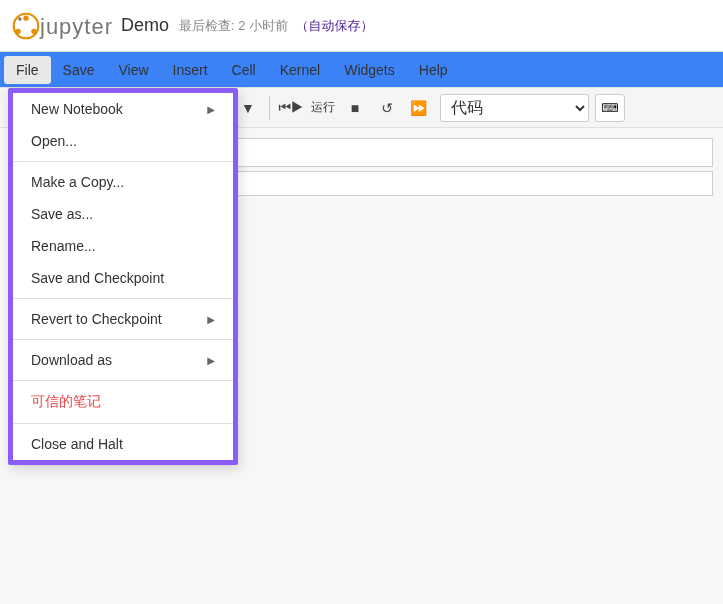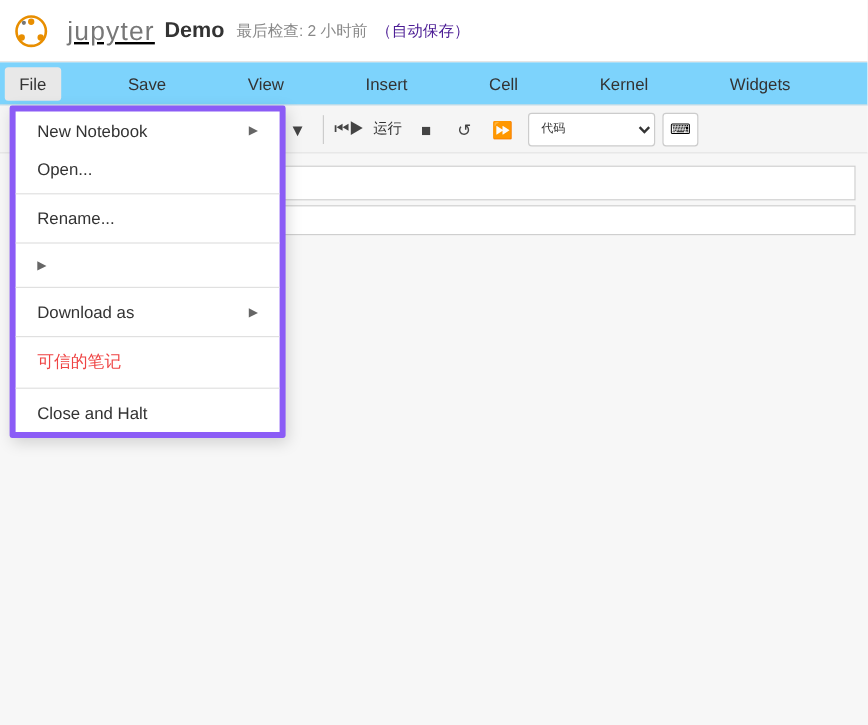--- a/index.html
+++ b/index.html
@@ -16,59 +16,56 @@
     .header {
       background: #fff;
       border-bottom: 1px solid #e0e0e0;
       padding: 8px 12px;
       display: flex;
       align-items: center;
       height: 52px;
     }
     .logo-area {
       display: flex;
-      align-items: center;
-      gap: 16px;
-      text-decoration: underline;
+      align-items: flex-end;
+      gap: 0;
     }
     .jupyter-logo {
       width: 28px;
       height: 28px;
     }
     .jupyter-text {
       font-size: 22px;
       font-weight: 300;
       color: #777;
       letter-spacing: 1px;
     }
     .notebook-title {
       font-size: 18px;
       color: #333;
       margin-left: 8px;
-      font-weight: bold;
     }
     .checkpoint-info {
       font-size: 13px;
       color: #888;
       margin-left: 10px;
     }
     .autosave {
       color: #4c1d95;
       font-size: 13px;
     }
 
     
     .menubar {
-      background: #7dd3fc;
+      background: #3b82f6;
       border-bottom: 1px solid #e0e0e0;
       display: flex;
       align-items: center;
       height: 36px;
       padding: 0 4px;
-      gap: 44px;
     }
     .menu-item {
       padding: 6px 12px;
       cursor: pointer;
       color: #333;
       font-size: 14px;
       border-radius: 3px;
       position: relative;
     }
     .menu-item:hover, .menu-item.active {
@@ -105,21 +102,21 @@
       border-radius: 3px;
       background: transparent;
       font-size: 14px;
       color: #444;
     }
     .cell-type-select {
       padding: 3px 6px;
       border: 1px solid #ccc;
       border-radius: 3px;
       background: #fff;
-      font-size: 10px;
+      font-size: 16px;
       color: #333;
       height: 28px;
       margin-left: 4px;
       min-width: 100px;
     }
     .keyboard-btn {
       width: 30px;
       height: 28px;
       display: flex;
       align-items: center;
@@ -265,24 +262,34 @@
 <div class="dropdown-menu">
   <div class="dropdown-item">
     <span>New Notebook</span>
     <span class="dropdown-arrow">▶</span>
   </div>
   <div class="dropdown-item">
     <span>Open...</span>
   </div>
   <div class="dropdown-divider"></div>
   <div class="dropdown-item">
+    <span>Make a Copy...</span>
+  </div>
+  <div class="dropdown-item">
+    <span>Save as...</span>
+  </div>
+  <div class="dropdown-item">
     <span>Rename...</span>
   </div>
-  <div class="dropdown-divider"></div>
-  <div class="dropdown-item">
+  <div class="dropdown-item">
+    <span>Save and Checkpoint</span>
+  </div>
+  <div class="dropdown-divider"></div>
+  <div class="dropdown-item">
+    <span>Revert to Checkpoint</span>
     <span class="dropdown-arrow">▶</span>
   </div>
   <div class="dropdown-divider"></div>
   <div class="dropdown-item">
     <span>Download as</span>
     <span class="dropdown-arrow">▶</span>
   </div>
   <div class="dropdown-divider"></div>
   <div class="dropdown-item special-link">
     <span>可信的笔记</span>

